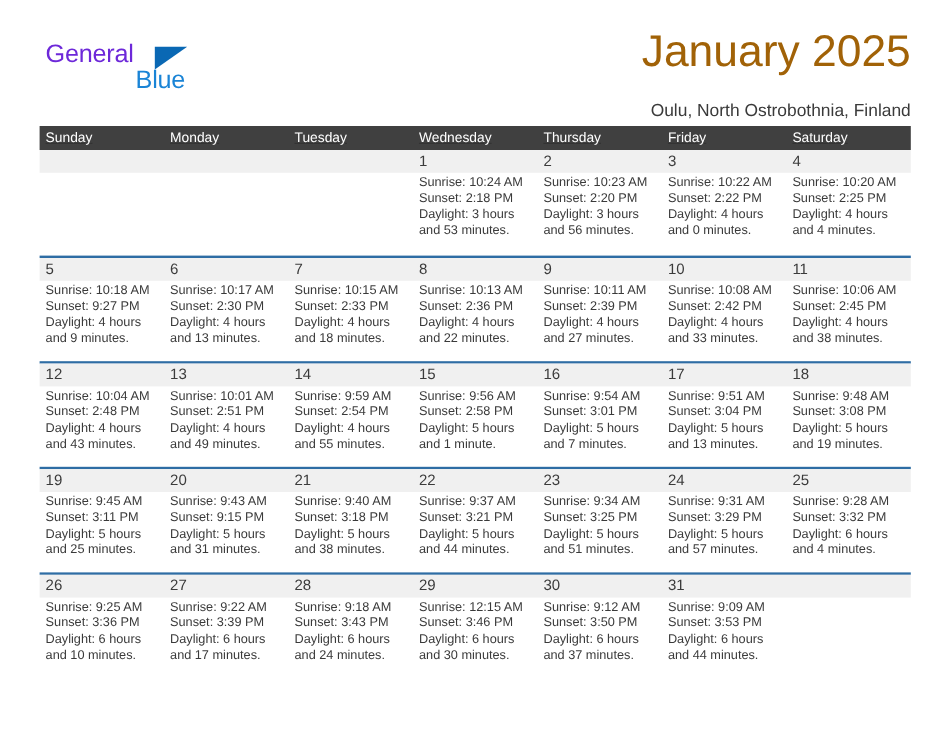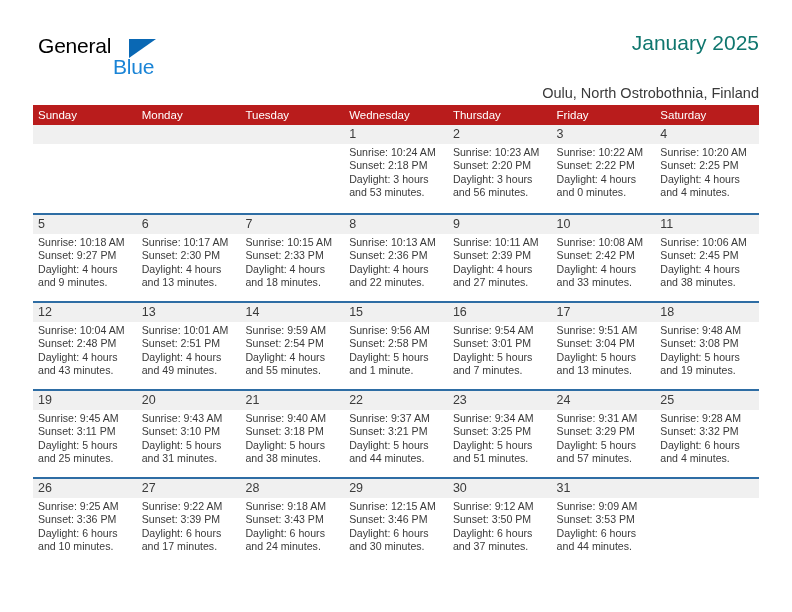--- a/index.html
+++ b/index.html
@@ -36,21 +36,21 @@
     top: 8px;
     width: 200px;
     height: 56px;
   }
   .logo-general {
     position: absolute;
     left: 5px;
     top: 0px;
     font-size: 21px;
     letter-spacing: -0.2px;
-    color: #000000;
+    color: #6d28d9;
     font-family: "Liberation Sans", sans-serif;
   }
   .logo-tri {
     position: absolute;
     left: 96px;
     top: 5px;
     width: 0;
     height: 0;
     border-left: 27px solid #0a68b4;
     border-bottom: 19px solid transparent;
@@ -65,44 +65,45 @@
     font-family: "Liberation Sans", sans-serif;
     margin-left: 21px;
   }
   .titles {
     position: absolute;
     right: 0;
     top: 0;
     text-align: right;
   }
   .cal-title {
-    font-size: 21px;
-    color: #0f766e;
+    font-size: 37px;
+    color: #a16207;
     line-height: 34px;
     white-space: nowrap;
   }
   .cal-sub {
     font-size: 14.5px;
     color: #3a3a3a;
     line-height: 22px;
     margin-top: 22px;
     white-space: nowrap;
   }
 
   
   .grid {
     position: absolute;
     left: 33px;
     top: 105px;
     width: 726px;
   }
   .dow-row {
     display: flex;
-    background: #b91c1c;
+    background: #404040;
     height: 20px;
+    text-decoration: underline;
   }
   .dow {
     flex: 1 1 0;
     font-size: 11.5px;
     color: #ffffff;
     line-height: 20px;
     padding-left: 5px;
     box-sizing: border-box;
     overflow: hidden;
     white-space: nowrap;
@@ -405,21 +406,21 @@
                 <div>Sunrise: 9:45 AM</div>
                 <div>Sunset: 3:11 PM</div>
                 <div>Daylight: 5 hours</div>
                 <div>and 25 minutes.</div>
               </div>
             </div>
             <div class="cell">
               <div class="daynum">20</div>
               <div class="info">
                 <div>Sunrise: 9:43 AM</div>
-                <div>Sunset: 3:10 PM</div>
+                <div>Sunset: 9:15 PM</div>
                 <div>Daylight: 5 hours</div>
                 <div>and 31 minutes.</div>
               </div>
             </div>
             <div class="cell">
               <div class="daynum">21</div>
               <div class="info">
                 <div>Sunrise: 9:40 AM</div>
                 <div>Sunset: 3:18 PM</div>
                 <div>Daylight: 5 hours</div>

